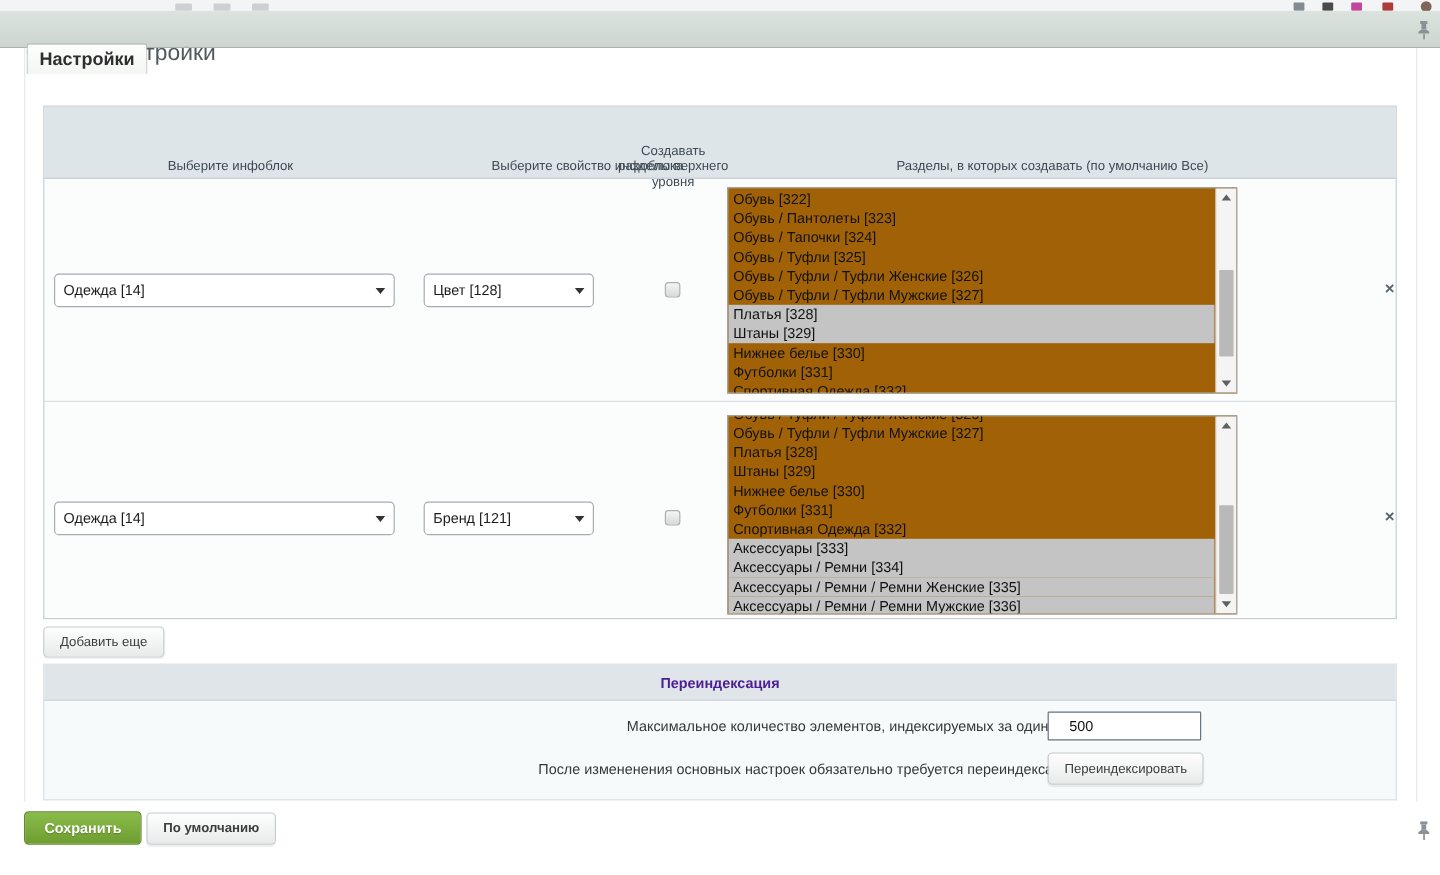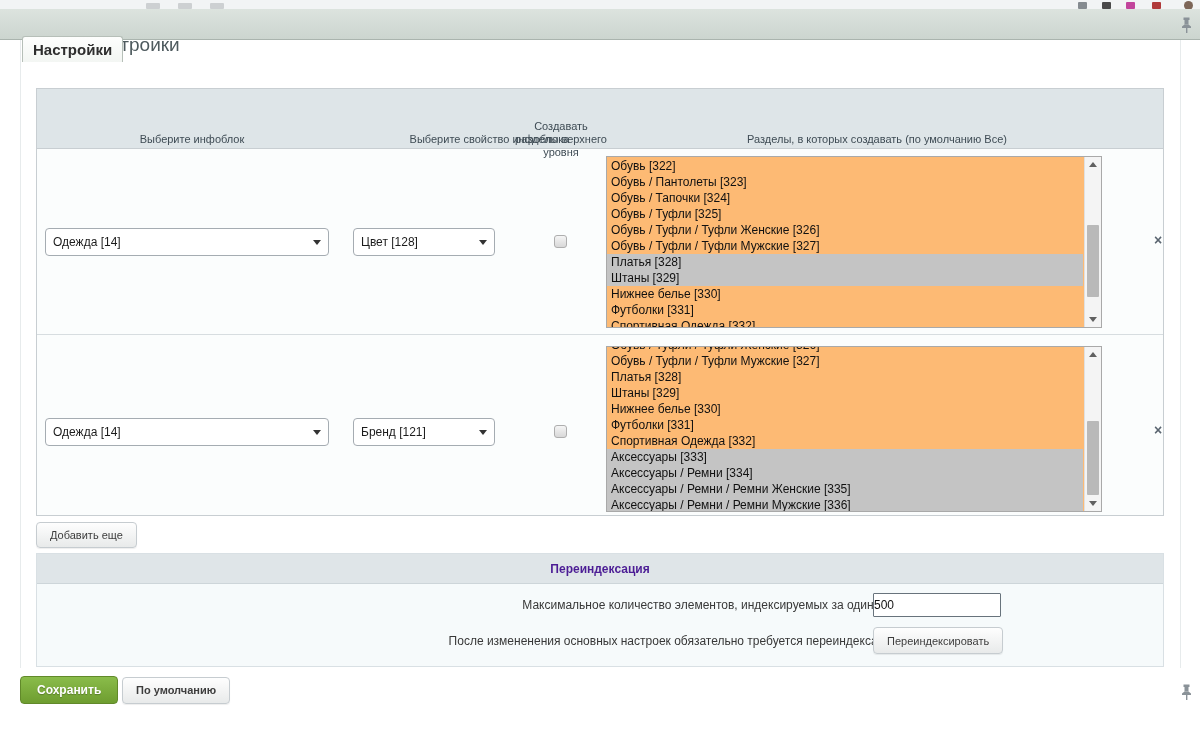--- a/index.html
+++ b/index.html
@@ -40,21 +40,21 @@
 
   .sel { position:absolute; height:28px; background:#fff; border:1px solid #a5acb2; border-radius:4px;
          font-size:12px; color:#1c1c1c; line-height:26px; padding:0 20px 0 7px; cursor:pointer;
          white-space:nowrap; overflow:hidden; }
   .sel .caret { position:absolute; right:7px; top:11px; width:0; height:0;
          border-left:4px solid transparent; border-right:4px solid transparent; border-top:5px solid #333; }
 
   .cbx { position:absolute; width:13px; height:13px; border:1px solid #aeaeae; border-radius:3px;
          background:linear-gradient(#f5f5f5,#d8d8d8); cursor:pointer; }
 
-  .slist { position:absolute; width:496px; background:#fdba74; border:1px solid #a9a9a9; overflow:hidden; }
+  .slist { position:absolute; width:425px; background:#a16207; border:1px solid #a9a9a9; overflow:hidden; }
   .list-inner { position:absolute; left:0; top:1px; right:18px; }
   .list-item { height:16px; line-height:16px; font-size:12px; color:#111; padding-left:4px;
                white-space:nowrap; overflow:hidden; cursor:default; }
   .list-item.selected { background:#c4c4c4; }
 
   .vscroll { position:absolute; top:0; right:0; bottom:0; width:17px; background:#f4f4f4;
              border-left:1px solid #e0e0e0; cursor:pointer; }
   .sb-up, .sb-down { position:absolute; left:0; width:16px; height:15px; background:#f4f4f4; }
   .sb-up { top:0; } .sb-down { bottom:0; }
   .sb-up::after { content:""; position:absolute; left:4px; top:5px; border-left:4px solid transparent;
@@ -71,21 +71,21 @@
               font-family:"Liberation Sans", sans-serif; box-shadow:0 1px 1px rgba(0,0,0,.07); line-height:24px; }
 
   
   #reindexbox { position:absolute; left:36px; top:513px; width:1128px; height:114px;
                 border:1px solid #d9e0e4; background:#f6fafb; }
   #reindex-title { position:absolute; left:0; top:0; width:1126px; height:30px; background:#dfe5e8;
                 border-bottom:1px solid #cdd5d9; text-align:center; line-height:30px; font-size:12px;
                 font-weight:bold; color:#4c1d95; }
   .rx-label { position:absolute; right:262px; font-size:12px; color:#383838; text-align:right; }
   #max-input { position:absolute; left:836px; top:39px; width:128px; height:24px; border:1px solid #68737c;
-               border-radius:1px; font-size:12px; color:#111; padding:0 0;
+               border-radius:1px; font-size:12px; color:#111; padding:0 17px;
                font-family:"Liberation Sans", sans-serif; background:#fff; }
   #reindex-btn { left:836px; top:73px; height:27px; }
 
   
   .btn-save { position:absolute; left:20px; top:636px; height:28px; padding:0 16px;
               background:linear-gradient(#8abc4a,#6e9d30); border:1px solid #61892a; border-radius:4px;
               color:#fff; font-size:12px; font-weight:bold; line-height:26px; cursor:pointer;
               text-shadow:0 1px 1px rgba(0,0,0,.25); }
   .btn-default { left:122px; top:637px; height:27px; font-weight:bold; line-height:25px; }
 </style>

